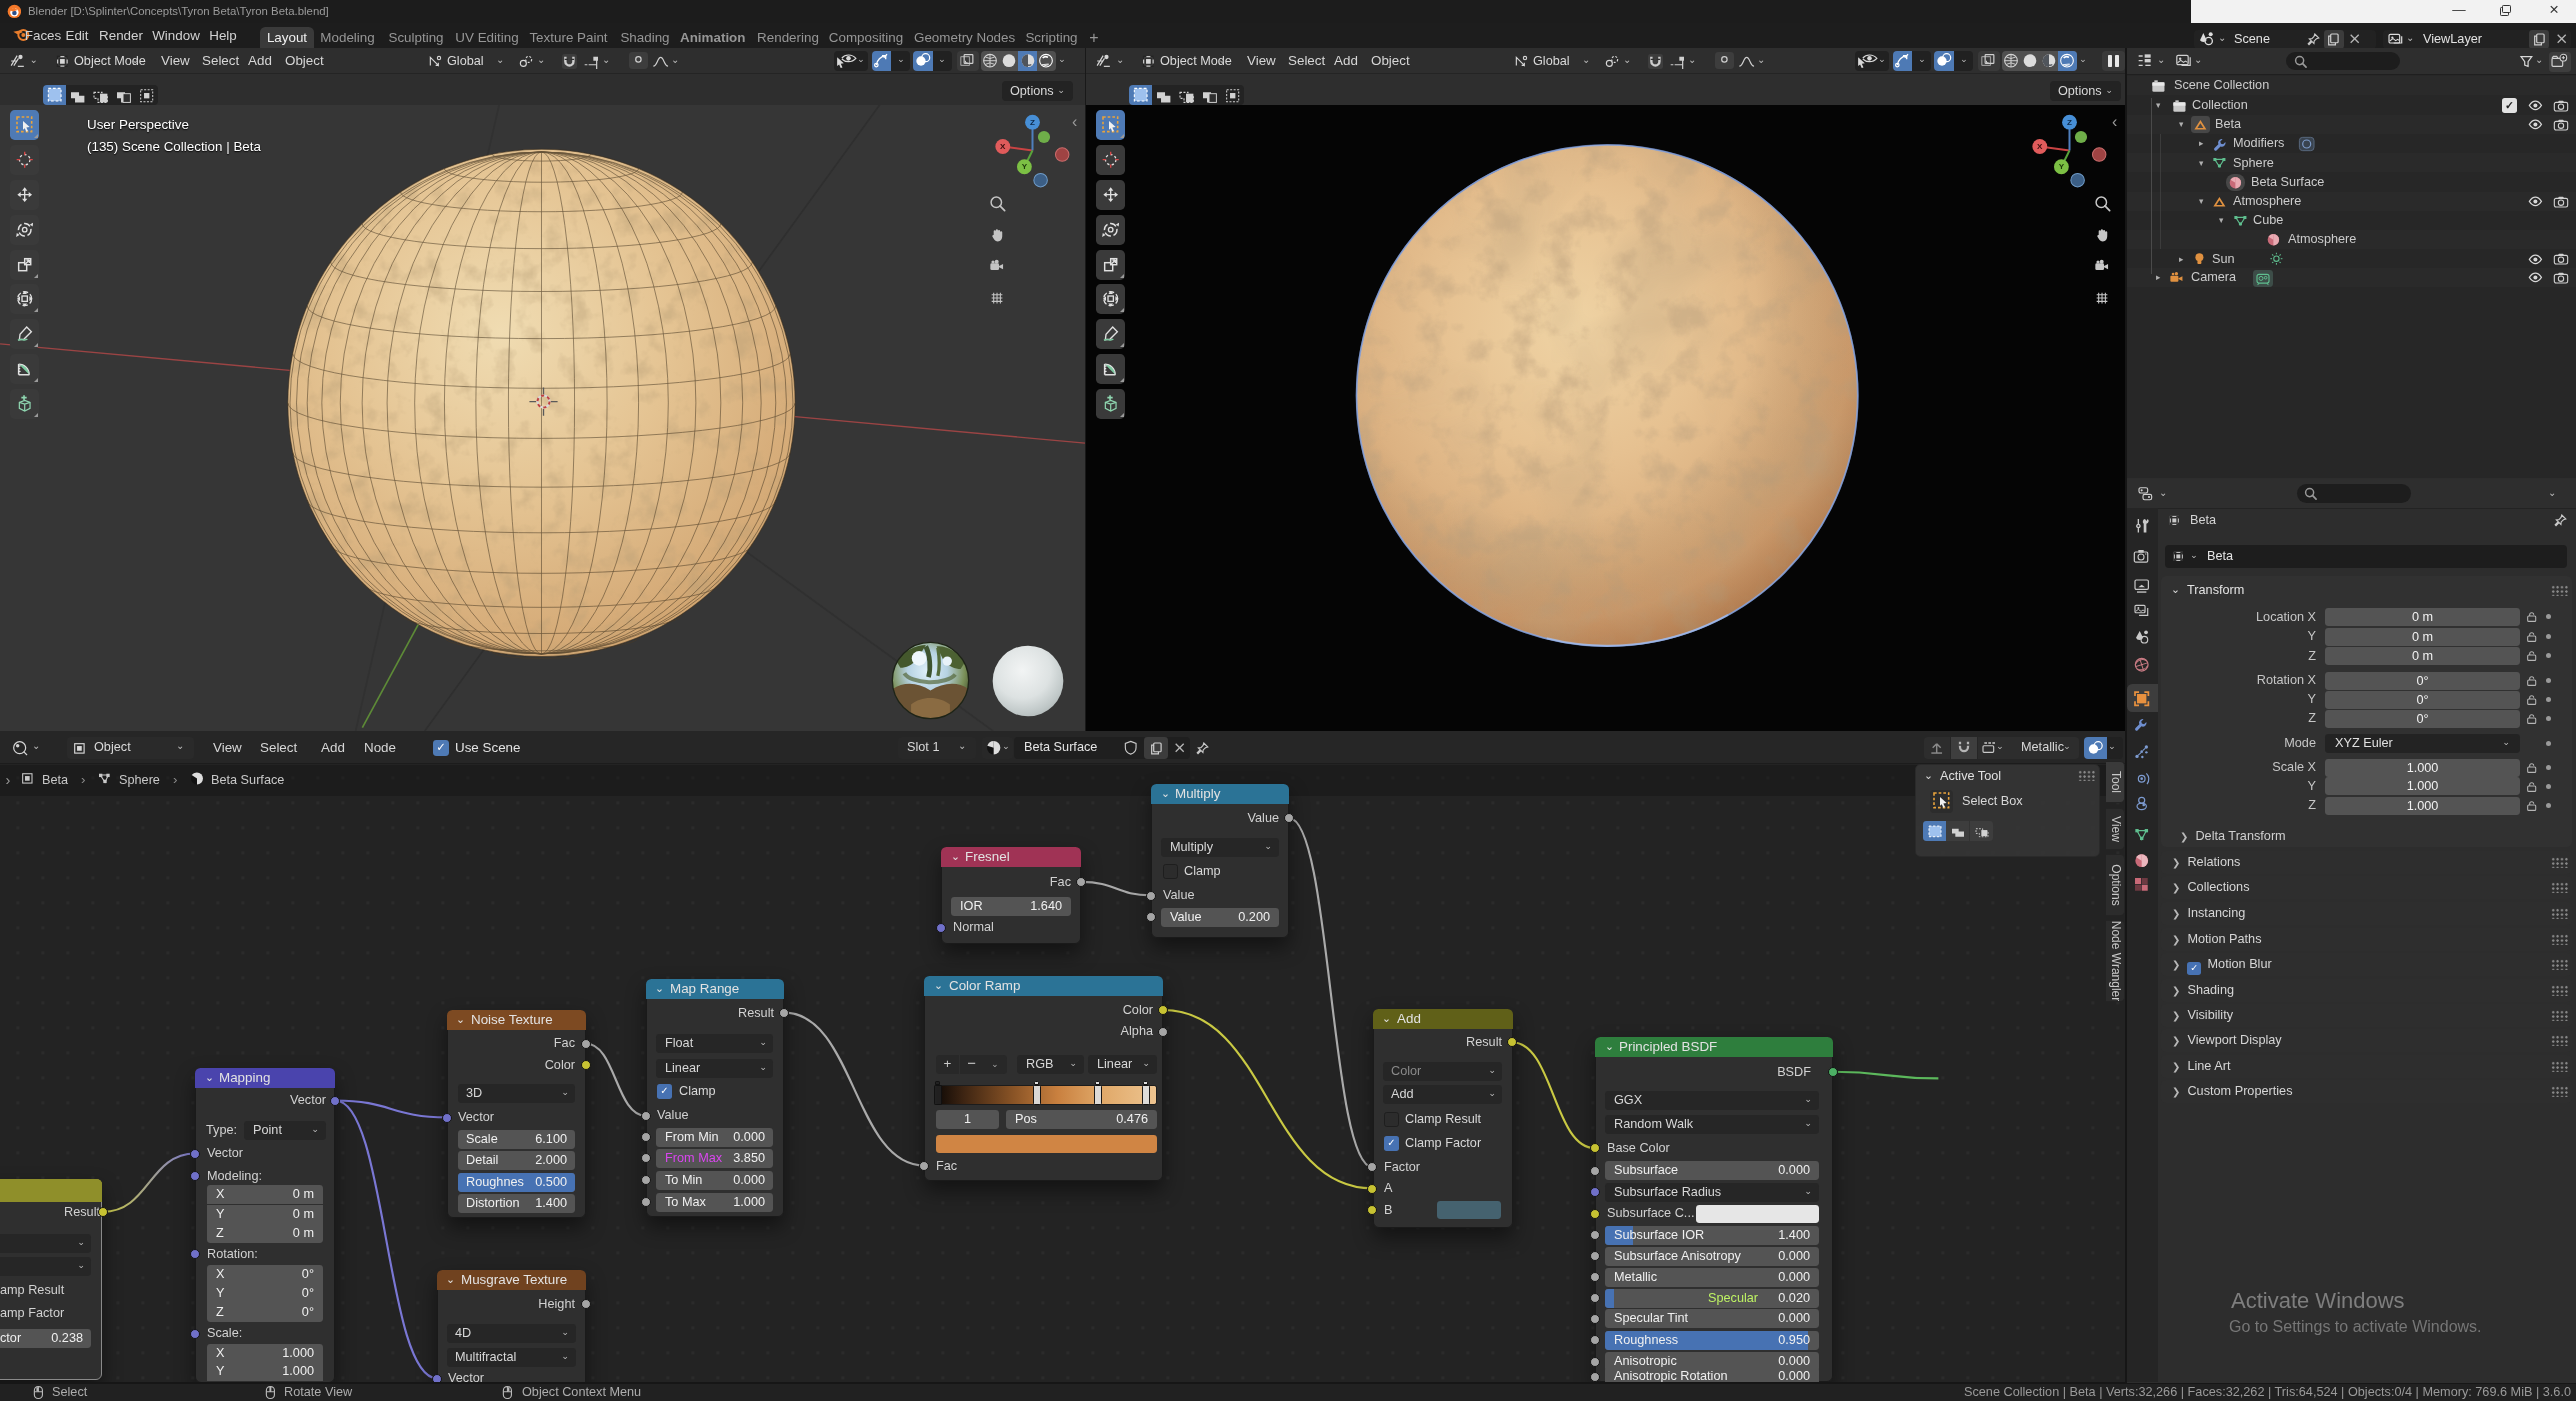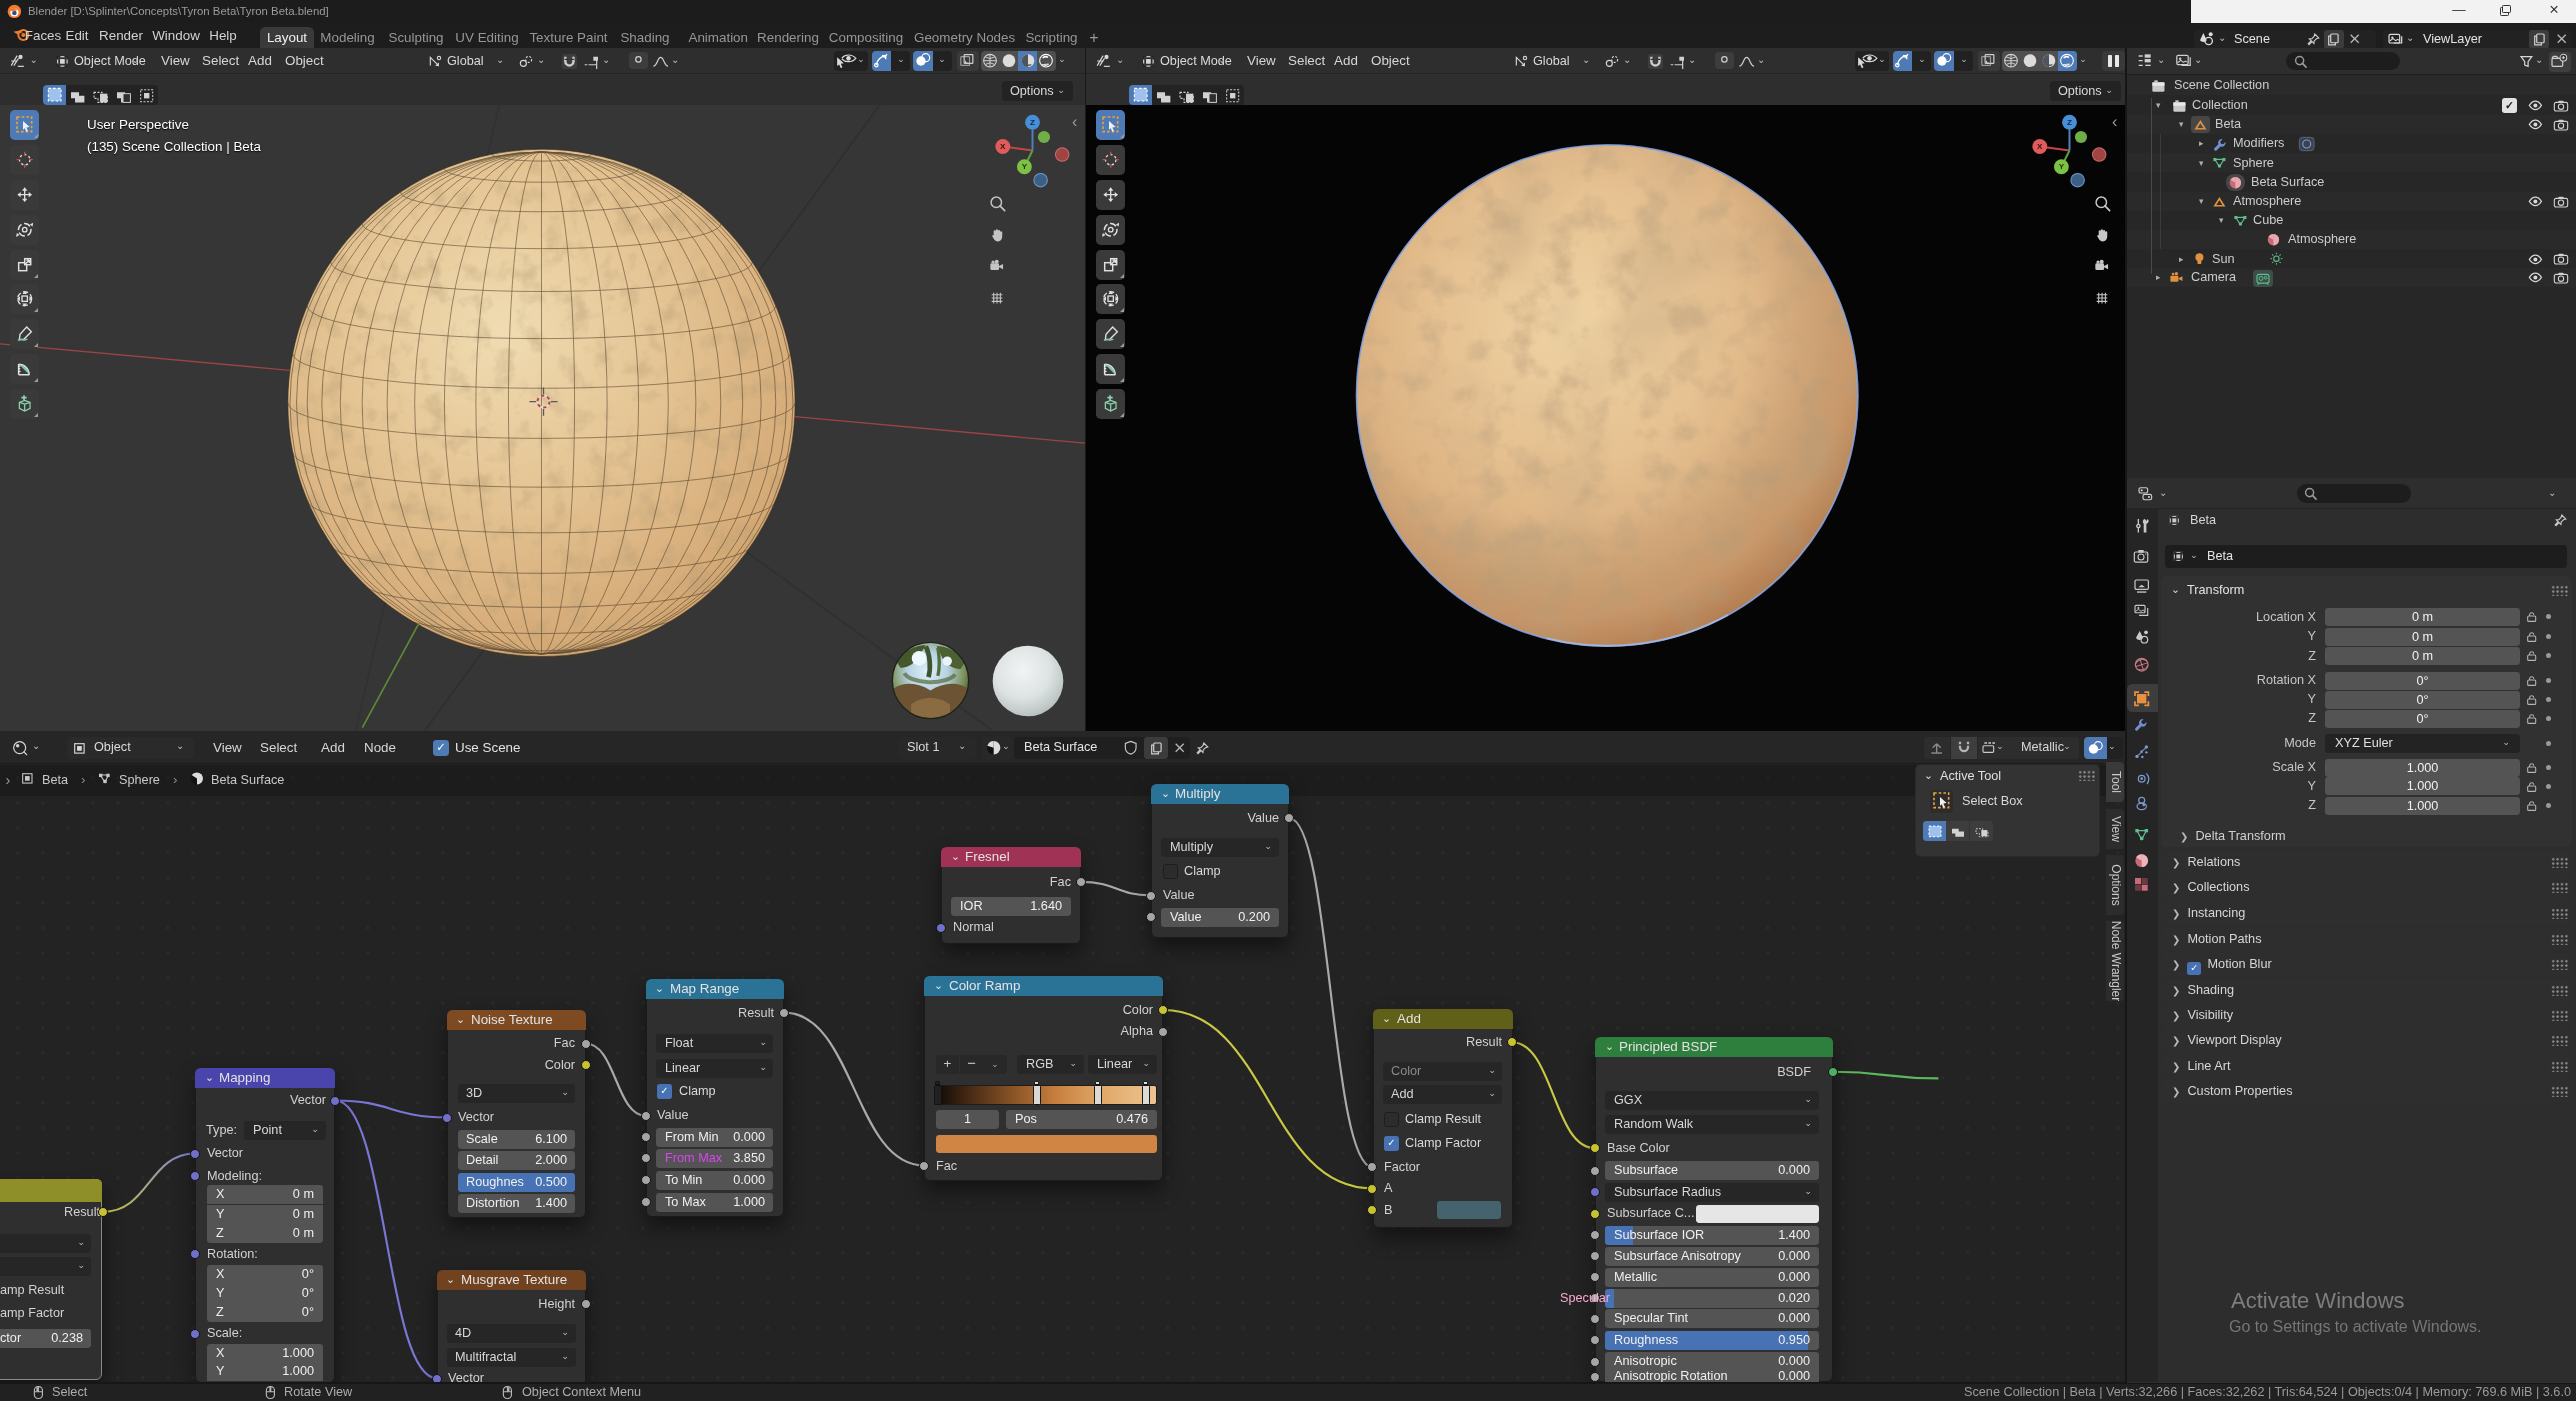--- a/index.html
+++ b/index.html
@@ -30,21 +30,21 @@
 <div class="ab" style="left:95px;top:23px;width:52px;height:25px;line-height:25px;font-size:13.4px;color:#d2d2d2;font-weight:400;white-space:nowrap;text-align:center;">Render</div>
 <div class="ab" style="left:148px;top:23px;width:56px;height:25px;line-height:25px;font-size:13.4px;color:#d2d2d2;font-weight:400;white-space:nowrap;text-align:center;">Window</div>
 <div class="ab" style="left:203px;top:23px;width:40px;height:25px;line-height:25px;font-size:13.4px;color:#d2d2d2;font-weight:400;white-space:nowrap;text-align:center;">Help</div>
 <div class="ab" style="left:260px;top:27px;width:54px;height:21px;background:#3a3a3a;border-radius:5.4px 5.4px 0 0;"></div>
 <div class="ab" style="left:260px;top:27px;width:54px;height:21px;line-height:21px;font-size:13.4px;color:#f0f0f0;font-weight:400;white-space:nowrap;text-align:center;">Layout</div>
 <div class="ab" style="left:317px;top:27px;width:61px;height:21px;line-height:21px;font-size:13.4px;color:#969696;font-weight:400;white-space:nowrap;text-align:center;">Modeling</div>
 <div class="ab" style="left:386px;top:27px;width:60px;height:21px;line-height:21px;font-size:13.4px;color:#969696;font-weight:400;white-space:nowrap;text-align:center;">Sculpting</div>
 <div class="ab" style="left:453px;top:27px;width:68px;height:21px;line-height:21px;font-size:13.4px;color:#969696;font-weight:400;white-space:nowrap;text-align:center;">UV Editing</div>
 <div class="ab" style="left:527px;top:27px;width:83px;height:21px;line-height:21px;font-size:13.4px;color:#969696;font-weight:400;white-space:nowrap;text-align:center;">Texture Paint</div>
 <div class="ab" style="left:617px;top:27px;width:56px;height:21px;line-height:21px;font-size:13.4px;color:#969696;font-weight:400;white-space:nowrap;text-align:center;">Shading</div>
-<div class="ab" style="left:680px;top:27px;width:68px;height:21px;line-height:21px;font-size:13.4px;color:#969696;font-weight:400;white-space:nowrap;text-align:right;">Animation</div>
+<div class="ab" style="left:680px;top:27px;width:68px;height:21px;line-height:21px;font-size:13.4px;color:#969696;font-weight:700;white-space:nowrap;text-align:left;">Animation</div>
 <div class="ab" style="left:755px;top:27px;width:66px;height:21px;line-height:21px;font-size:13.4px;color:#969696;font-weight:400;white-space:nowrap;text-align:center;">Rendering</div>
 <div class="ab" style="left:827px;top:27px;width:78px;height:21px;line-height:21px;font-size:13.4px;color:#969696;font-weight:400;white-space:nowrap;text-align:center;">Compositing</div>
 <div class="ab" style="left:914px;top:27px;width:101px;height:21px;line-height:21px;font-size:13.4px;color:#969696;font-weight:400;white-space:nowrap;text-align:center;">Geometry Nodes</div>
 <div class="ab" style="left:1022px;top:27px;width:59px;height:21px;line-height:21px;font-size:13.4px;color:#969696;font-weight:400;white-space:nowrap;text-align:center;">Scripting</div>
 <div class="ab" style="left:1084px;top:27px;width:20px;height:21px;line-height:21px;font-size:16px;color:#969696;font-weight:400;white-space:nowrap;text-align:center;">+</div>
 <div class="ab" style="left:2194px;top:29.5px;width:182px;height:19px;background:#222222;border-radius:4px;"></div>
 <div class="ab" style="left:2198px;top:31px;width:17.4px;height:16px;"><svg width="17.4" height="16" viewBox="0 0 26 24">
       <path d="M8 3 L13 14 A6 5.4 0 0 1 3 14 Z" fill="#ddd"></path>
       <circle cx="16" cy="15" r="5.5" fill="none" stroke="#ddd" stroke-width="2"></circle>
       <circle cx="19" cy="5" r="3" fill="#ddd"></circle>
@@ -948,21 +948,21 @@
       <div class="ab" style="left:1605px;top:1247px;width:214px;height:19px;background:#545454;border-radius:3.4px;overflow:hidden;"></div>
       <div class="ab" style="left:1614px;top:1247px;height:19px;line-height:19px;font-size:12.7px;color:#f0f0f0;font-weight:400;white-space:nowrap;text-align:left;">Subsurface Anisotropy</div>
       <div class="ab" style="left:1605px;top:1247px;width:205px;height:19px;line-height:19px;font-size:12.7px;color:#f0f0f0;font-weight:400;white-space:nowrap;text-align:right;">0.000</div>
       <div class="sock" style="left:1590px;top:1272px;background:#a5a5a5;"></div>
       <div class="ab" style="left:1605px;top:1268px;width:214px;height:19px;background:#545454;border-radius:3.4px;overflow:hidden;"></div>
       <div class="ab" style="left:1614px;top:1268px;height:19px;line-height:19px;font-size:12.7px;color:#f0f0f0;font-weight:400;white-space:nowrap;text-align:left;">Metallic</div>
       <div class="ab" style="left:1605px;top:1268px;width:205px;height:19px;line-height:19px;font-size:12.7px;color:#f0f0f0;font-weight:400;white-space:nowrap;text-align:right;">0.000</div>
       <div class="sock" style="left:1590px;top:1293px;background:#a5a5a5;"></div>
       <div class="ab" style="left:1605px;top:1289px;width:214px;height:19px;background:#545454;border-radius:3.4px;overflow:hidden;"></div>
       <div class="ab" style="left:1605px;top:1289px;width:8.6px;height:19px;background:#4772b3;border-radius:3.4px 0 0 3.4px;"></div>
-      <div class="ab" style="left:1560px;top:1289px;height:19px;line-height:19px;font-size:12.7px;color:#f9a8d4;font-weight:400;white-space:nowrap;text-align:right;">Specular</div>
+      <div class="ab" style="left:1708px;top:1289px;height:19px;line-height:19px;font-size:12.7px;color:#bef264;font-weight:400;white-space:nowrap;text-align:right;">Specular</div>
       <div class="ab" style="left:1605px;top:1289px;width:205px;height:19px;line-height:19px;font-size:12.7px;color:#f0f0f0;font-weight:400;white-space:nowrap;text-align:right;">0.020</div>
       <div class="sock" style="left:1590px;top:1314px;background:#a5a5a5;"></div>
       <div class="ab" style="left:1605px;top:1309px;width:214px;height:19px;background:#545454;border-radius:3.4px;overflow:hidden;"></div>
       <div class="ab" style="left:1614px;top:1309px;height:19px;line-height:19px;font-size:12.7px;color:#f0f0f0;font-weight:400;white-space:nowrap;text-align:right;">Specular Tint</div>
       <div class="ab" style="left:1605px;top:1309px;width:205px;height:19px;line-height:19px;font-size:12.7px;color:#f0f0f0;font-weight:400;white-space:nowrap;text-align:right;">0.000</div>
       <div class="sock" style="left:1590px;top:1335px;background:#a5a5a5;"></div>
       <div class="ab" style="left:1605px;top:1331px;width:214px;height:19px;background:#545454;border-radius:3.4px;overflow:hidden;"></div>
       <div class="ab" style="left:1605px;top:1331px;width:203px;height:19px;background:#4772b3;border-radius:3.4px 0 0 3.4px;"></div>
       <div class="ab" style="left:1614px;top:1331px;height:19px;line-height:19px;font-size:12.7px;color:#f0f0f0;font-weight:400;white-space:nowrap;text-align:left;">Roughness</div>
       <div class="ab" style="left:1605px;top:1331px;width:205px;height:19px;line-height:19px;font-size:12.7px;color:#f0f0f0;font-weight:400;white-space:nowrap;text-align:right;">0.950</div>

